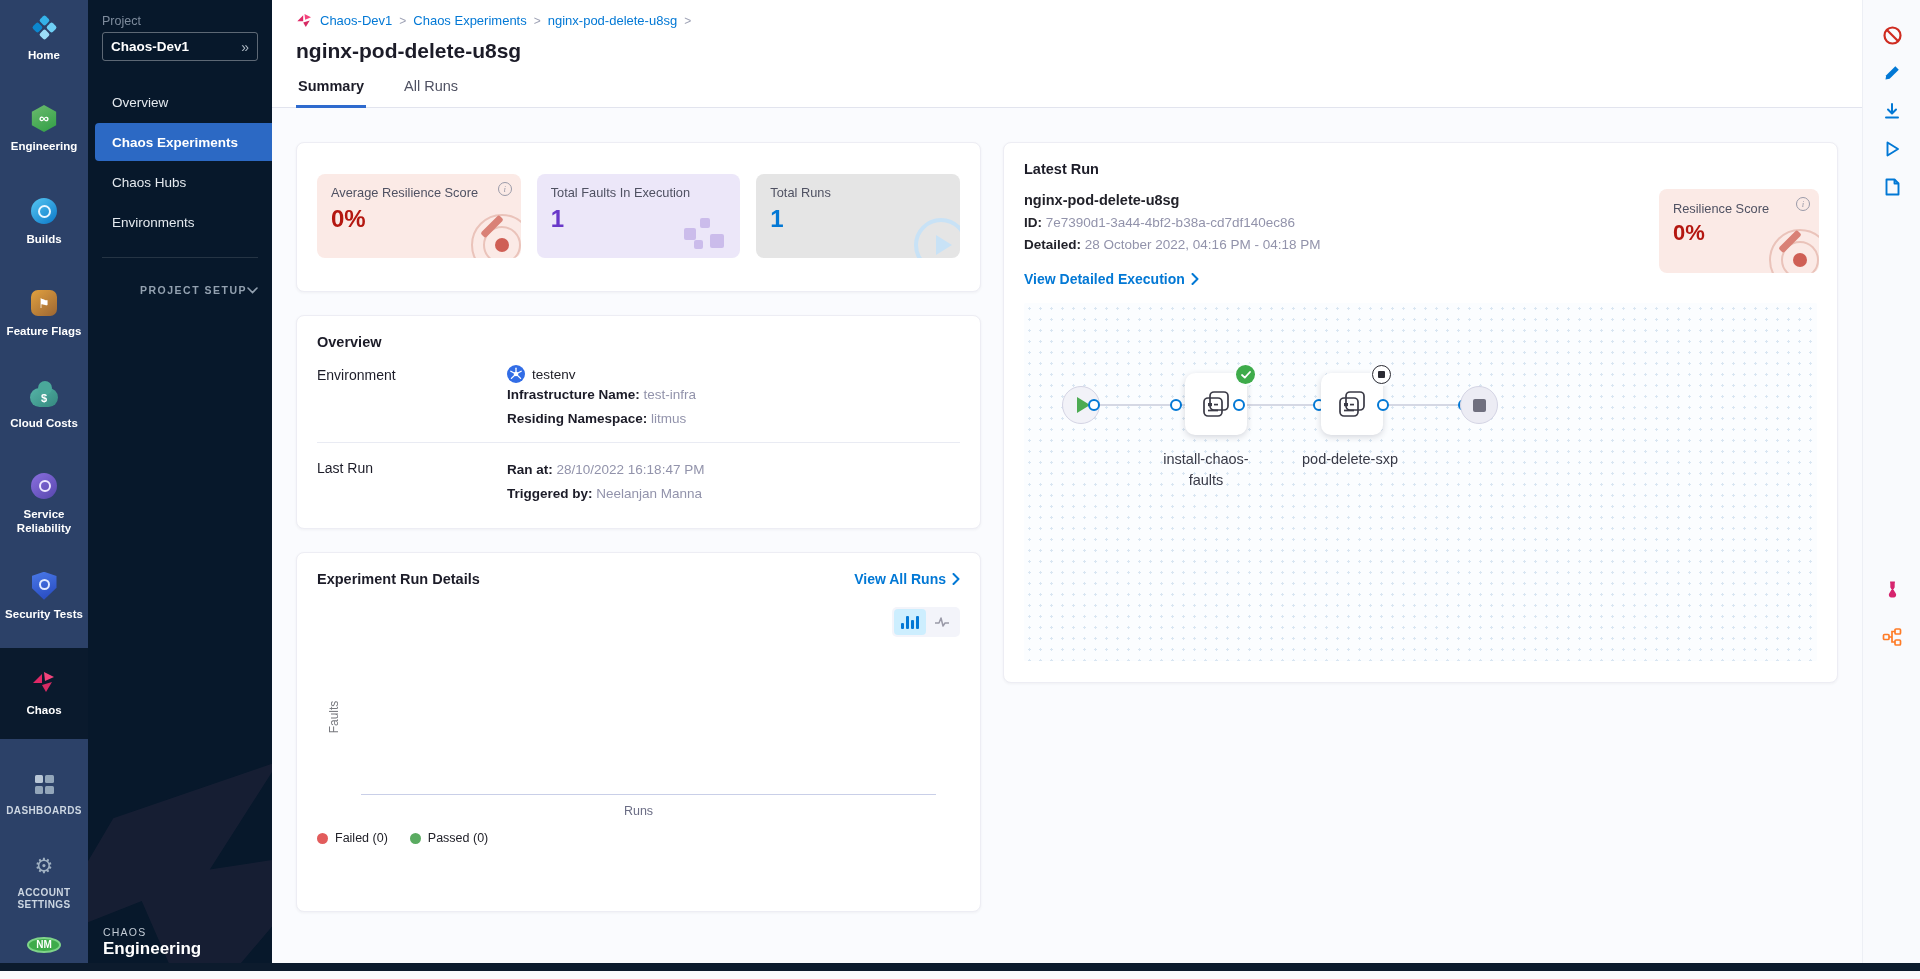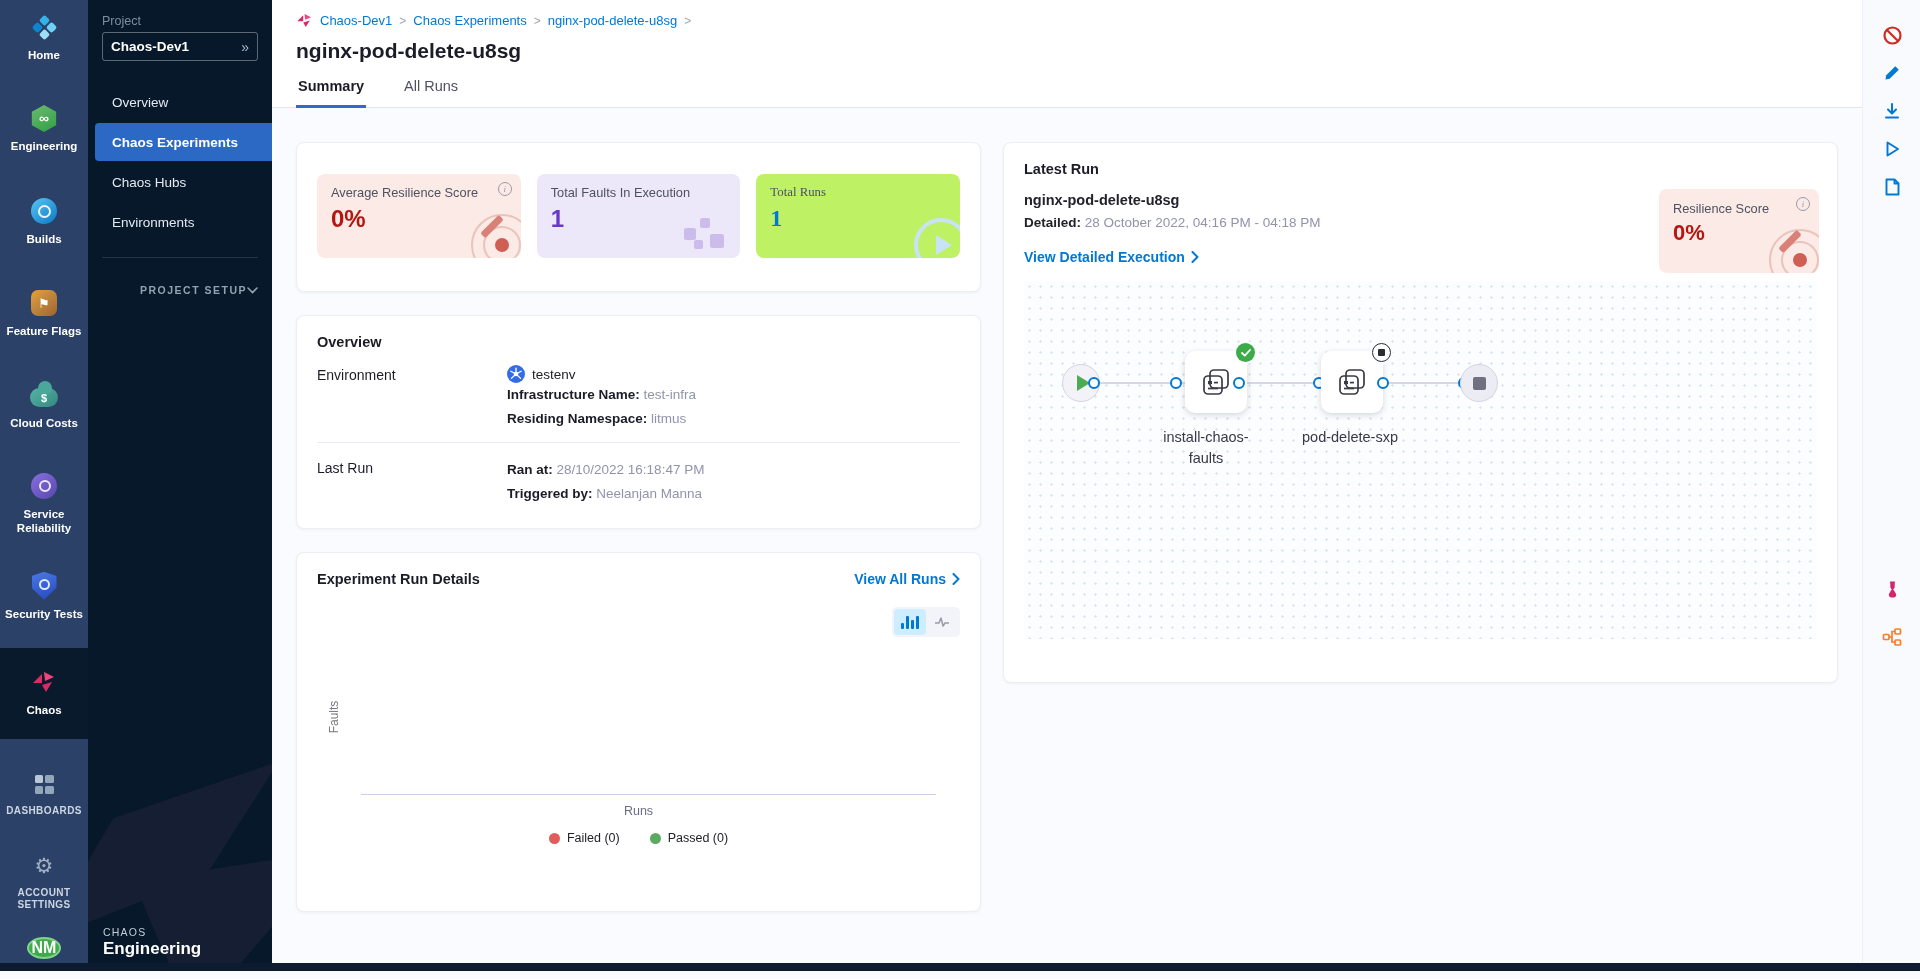--- a/index.html
+++ b/index.html
@@ -23,21 +23,21 @@
   .cloud:before { content:""; position:absolute; top:-7px; left:8px; width:14px; height:14px; border-radius:50%; background:#4aa89a; }
   .cloud span { position:relative; z-index:1; }
   .sr-c { width:26px; height:26px; border-radius:50%; background:linear-gradient(140deg,#8a6fe0,#5747ad); position:relative; }
   .sr-c:after { content:""; position:absolute; left:7.5px; top:7.5px; width:8px; height:8px; border:2px solid #ece7ff; border-radius:50%; }
   .shield { width:25px; height:28px; background:linear-gradient(160deg,#4a79e8,#2547bd); clip-path:polygon(50% 0,100% 16%,100% 58%,50% 100%,0 58%,0 16%); position:relative; }
   .shield:after { content:""; position:absolute; left:7.5px; top:7px; width:7px; height:7px; border:2.5px solid #dfe9ff; border-radius:50%; }
   .dash-grid { width:19px; height:19px; display:grid; grid-template-columns:1fr 1fr; gap:2.5px; }
   .dash-grid b { background:#93a6ba; border-radius:1.5px; }
   .dash-grid b:first-child { background:#b9c7d6; }
   .gear { font-size:21px; color:#9fb0c1; line-height:1; }
-  .avatar { width:34px; height:34px; border-radius:50%; background:#3eab4a; border:2px solid #7fd489; color:#fff; font-size:16px; font-weight:700; display:flex; align-items:center; justify-content:center; margin:12px 0 18px; cursor:pointer; }
+  .avatar { width:34px; height:34px; border-radius:50%; background:#3eab4a; border:2px solid #7fd489; color:#fff; font-size:10px; font-weight:700; display:flex; align-items:center; justify-content:center; margin:12px 0 18px; cursor:pointer; }
   .flex-grow { flex:1; }
 
   
   .sidebar { width:184px; background:#07182b; flex-shrink:0; position:relative; color:#fff; overflow:hidden; z-index:4; }
   .proj-label { margin:14px 0 4px 14px; font-size:12.5px; color:#7e8c9d; }
   .proj-select { margin:0 14px; height:29px; border:1px solid rgba(255,255,255,.35); border-radius:3px; display:flex; align-items:center; justify-content:space-between; padding:0 8px; cursor:pointer; }
   .proj-select .pname { font-size:13.5px; font-weight:700; color:#fff; }
   .proj-select .chev { color:#aeb9c4; font-size:14px; }
   .snav { margin-top:22px; }
   .snav-item { height:38px; display:flex; align-items:center; padding-left:24px; font-size:13.5px; color:#e4e9ee; cursor:pointer; margin:2px 0; }
@@ -68,21 +68,21 @@
   .col-right { flex:1; min-width:0; }
 
   
   .c-resilience { height:150px; padding:18px 20px; }
   .stat-row { display:flex; gap:16px; margin-top:13px; }
   .stat { flex:1; height:84px; border-radius:8px; padding:11px 14px; position:relative; overflow:hidden; }
   .stat .s-label { font-size:12.8px; color:#4f5162; position:relative; z-index:2; }
   .stat .s-value { font-size:24px; font-weight:700; margin-top:5px; position:relative; z-index:2; }
   .stat.pinkbg { background:#fbeae6; }
   .stat.purplebg { background:#ece7f9; }
-  .stat.bluebg { background:#bef264;font-family:Liberation Serif, serif; }
+  .stat.bluebg { background:#e5e5e5; }
   .val-red { color:#b41710; }
   .val-purple { color:#6938c9; }
   .val-blue { color:#0278d5; }
   .info-dot { position:absolute; top:8px; right:9px; width:14px; height:14px; border:1px solid #9a9aa8; border-radius:50%; color:#9a9aa8; font-size:9px; font-style:italic; font-family:"Liberation Serif",serif; display:flex; align-items:center; justify-content:center; z-index:3; cursor:pointer; }
   .illus-target { position:absolute; right:-12px; bottom:-18px; width:62px; height:62px; border:2px solid #eac3ba; border-radius:50%; z-index:1; }
   .illus-target:before { content:""; position:absolute; inset:10px; border:2px solid #eac3ba; border-radius:50%; }
   .illus-target:after { content:""; position:absolute; inset:22px; background:#cf5f55; border-radius:50%; }
   .illus-dart { position:absolute; right:16px; bottom:28px; width:26px; height:7px; background:#d98176; transform:rotate(-45deg); border-radius:2px; z-index:2; }
   .illus-cubes { position:absolute; right:6px; bottom:4px; width:58px; height:44px; z-index:1; opacity:.35; }
   .illus-cubes i { position:absolute; background:#8f6fd4; border-radius:2px; }
@@ -106,21 +106,21 @@
   .toggle-row { display:flex; justify-content:flex-end; margin-top:20px; }
   .toggle-grp { background:#f3f4fa; border-radius:5px; padding:2px; display:flex; }
   .tg-btn { width:32px; height:26px; border-radius:4px; display:flex; align-items:center; justify-content:center; cursor:pointer; }
   .tg-btn.active { background:#cdeefe; }
   .bars { display:flex; align-items:flex-end; gap:2px; height:13px; }
   .bars i { width:3px; background:#0278d5; border-radius:1px; }
   .chart-zone { position:relative; height:156px; margin-top:2px; }
   .y-label { position:absolute; left:10px; top:50%; transform:translateY(-50%) rotate(180deg); writing-mode:vertical-rl; font-size:12px; color:#77787e; }
   .axis-line { position:absolute; left:44px; right:24px; bottom:0; height:1px; background:#c9cfe8; }
   .x-label { text-align:center; font-size:12.5px; color:#6b6d85; margin-top:9px; }
-  .legend { display:flex; justify-content:center; gap:30px; margin-top:13px; }
+  .legend { display:flex; justify-content:flex-start; gap:22px; margin-top:13px; }
   .legend-item { display:flex; align-items:center; gap:7px; font-size:12.5px; color:#22222a; cursor:pointer; }
   .lg-dot { width:11px; height:11px; border-radius:50%; }
 
   
   .c-latest { height:541px; padding:18px 20px; position:relative; }
   .lr-name { font-size:14.5px; font-weight:700; margin-top:15px; }
   .lr-line { font-size:13.5px; margin-top:7px; }
   .lr-line b { font-weight:700; }
   .lr-line .v { color:#9293ab; }
   .lr-link { margin-top:19px; }
@@ -389,20 +389,21 @@
             </div>
           </div>
         </section>
       </div>
 
       <div class="col-right">
 
         <section class="card c-latest">
           <div class="card-title">Latest Run</div>
           <div class="lr-name">nginx-pod-delete-u8sg</div>
+          <div class="lr-line"><b>ID:</b> <span class="v">7e7390d1-3a44-4bf2-b38a-cd7df140ec86</span></div>
           <div class="lr-line"><b>Detailed:</b> <span class="v">28 October 2022, 04:16 PM - 04:18 PM</span></div>
           <div class="link-btn lr-link">
             <span>View Detailed Execution</span>
             <svg class="chev-svg" width="8" height="12" viewBox="0 0 8 12">
                 <polyline points="1.5,1 6.5,6 1.5,11" fill="none" stroke="#0278d5" stroke-width="2" stroke-linecap="round" stroke-linejoin="round"></polyline>
               </svg>
           </div>
 
           <div class="mini-score">
             <div class="illus-target"></div>

